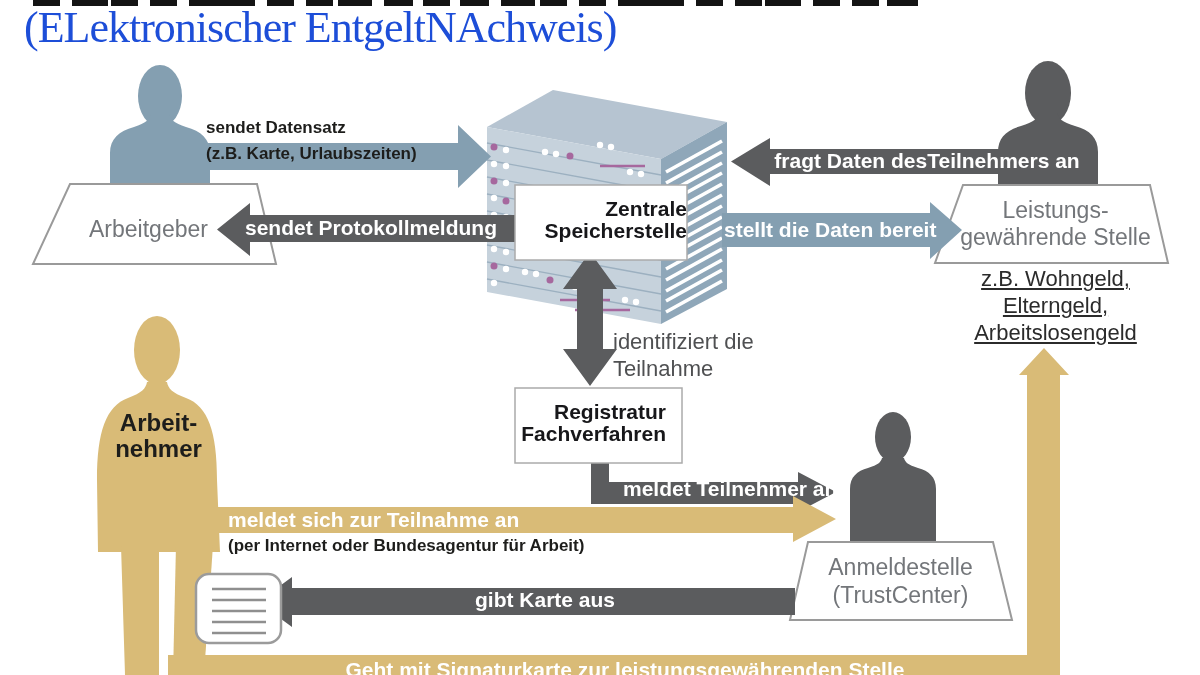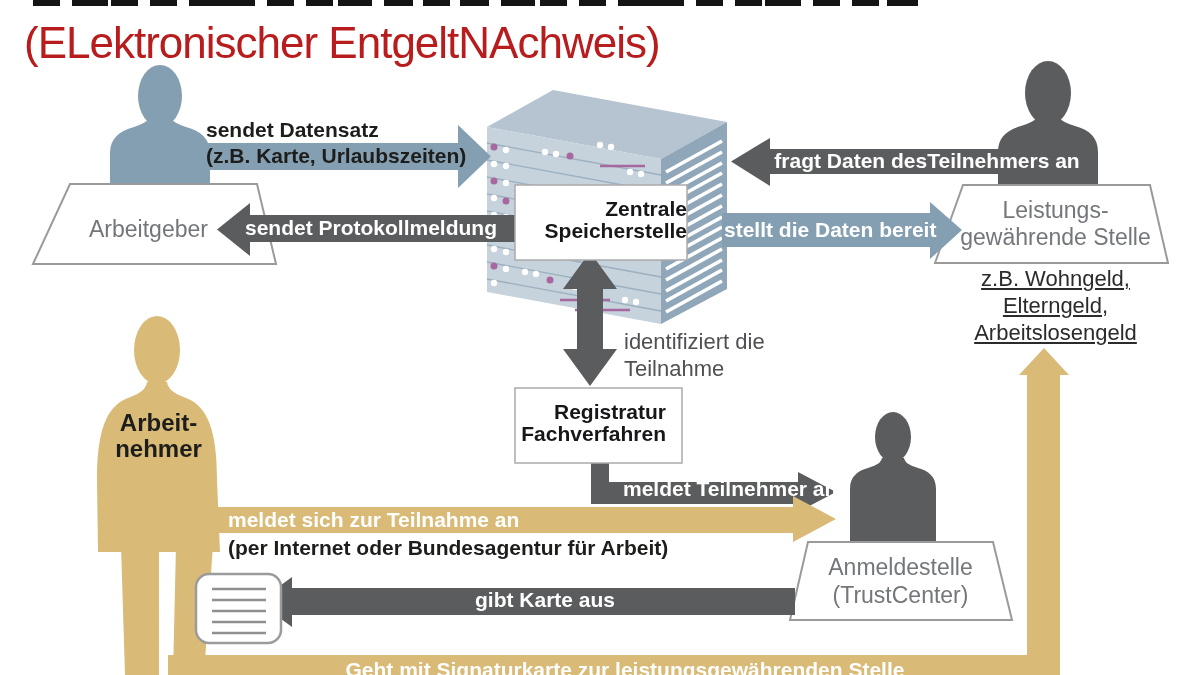--- a/index.html
+++ b/index.html
@@ -1,24 +1,24 @@
 <!DOCTYPE html>
 <html><head>
 <meta charset="utf-8">
 <style>
   html,body{margin:0;padding:0;background:#fff;}
   .stage{position:relative;width:1200px;height:675px;background:#fff;overflow:hidden;
          font-family:"Liberation Sans",sans-serif;}
   .stage svg{position:absolute;left:0;top:0;}
   .t{position:absolute;white-space:nowrap;}
-  .title{font-family:Liberation Sans, sans-serif;font-size:44px;color:#b91c1c;letter-spacing:-1px;margin-top:16px;}
+  .title{font-family:Liberation Serif, serif;font-size:44px;color:#1d4ed8;letter-spacing:-1px;}
   .top-clip{position:absolute;left:33px;top:0;width:888px;height:6px;
     background:repeating-linear-gradient(90deg,#141414 0 27px,transparent 27px 39px),
                repeating-linear-gradient(90deg,#141414 0 14px,transparent 14px 61px);}
-  .bb{font-weight:700;font-size:21px;color:#1d1d1b;}
+  .bb{font-weight:700;font-size:17px;color:#1d1d1b;}
   .aw{font-weight:700;font-size:21px;color:#ffffff;}
   .ctr{text-align:center;}
   .graylab{font-size:23px;color:#73767a;line-height:27px;}
   .boxlab{font-weight:700;font-size:21px;color:#17171a;line-height:22px;text-align:right;}
   .plain{font-size:22px;color:#4f5052;line-height:27px;}
   .zb{font-size:22px;color:#2b2b2b;line-height:27px;text-decoration:underline;}
   .an{font-weight:700;font-size:24px;color:#1d1d1b;line-height:26px;}
   .blk{display:block;}
 </style>
 </head>
@@ -147,21 +147,21 @@
     <span class="blk">z.B. Wohngeld,</span>
     <span class="blk">Elterngeld,</span>
     <span class="blk">Arbeitslosengeld</span>
   </div>
 
   <div class="t boxlab ctr" style="left:515px;top:198px;width:172px;">
     <span class="blk">Zentrale</span>
     <span class="blk">Speicherstelle</span>
   </div>
 
-  <div class="t plain" style="left:613px;top:328px;margin-left:11px;">
+  <div class="t plain" style="left:613px;top:328px;">
     <span class="blk">identifiziert die</span>
     <span class="blk">Teilnahme</span>
   </div>
 
   <div class="t boxlab ctr" style="left:515px;top:401px;width:151px;">
     <span class="blk">Registratur</span>
     <span class="blk">Fachverfahren</span>
   </div>
 
   <div class="t aw ctr" style="left:591px;top:477px;width:207px;padding-left:32px;">meldet Teilnehmer an</div>

